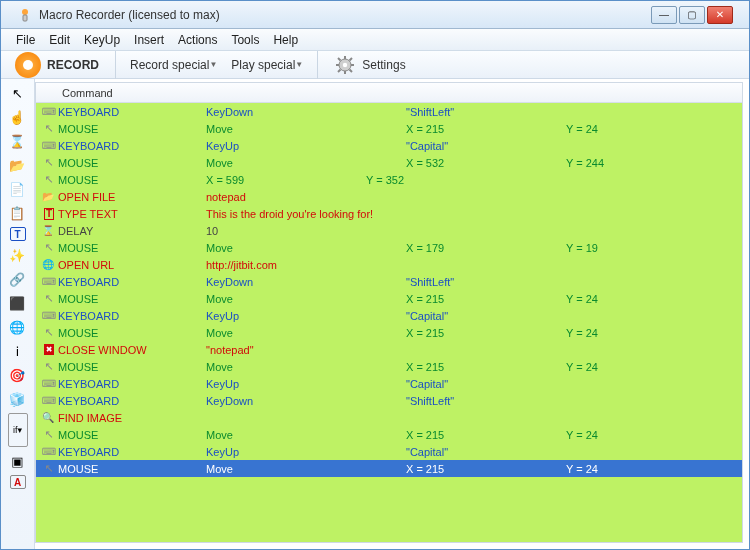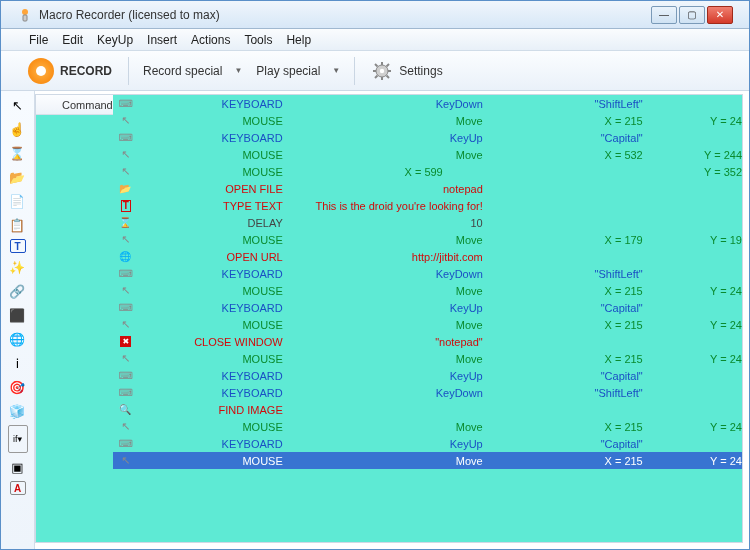--- a/index.html
+++ b/index.html
@@ -4,39 +4,39 @@
 <style>
   * { box-sizing: border-box; margin: 0; padding: 0; }
   body { font-family: "Segoe UI", Tahoma, sans-serif; font-size: 11px; background: #fff; overflow: hidden; }
   .window { width: 750px; height: 550px; border: 1px solid #5a8fc8; background: #fff; display: flex; flex-direction: column; }
   .titlebar { height: 28px; background: linear-gradient(#f0f6fc, #d7e7f7); display: flex; align-items: center; padding: 0 16px; border-bottom: 1px solid #a0b8d0; }
   .titlebar .app-icon { width: 16px; height: 16px; margin-right: 6px; }
   .titlebar .title { flex: 1; color: #333; font-size: 12px; }
   .winbtns { display: flex; gap: 2px; }
   .winbtn { width: 26px; height: 18px; border: 1px solid #7a9ab8; background: linear-gradient(#eaf3fb,#cfe2f3); border-radius: 2px; display:flex; align-items:center; justify-content:center; font-size:10px; color:#333; }
   .winbtn.close { background: linear-gradient(#f08070,#d43a2a); color:#fff; border-color:#a02a1a; }
-  .menubar { height: 22px; background: linear-gradient(#fafcfe,#e8f0f8); display:flex; align-items:center; gap: 14px; padding: 0 28px; border-bottom: 1px solid #d0dce8; color:#222; font-size:12px; }
+  .menubar { height: 22px; background: linear-gradient(#fafcfe,#e8f0f8); display:flex; align-items:center; gap: 14px; padding: 0 15px; border-bottom: 1px solid #d0dce8; color:#222; font-size:12px; }
   .menubar span { cursor: default; }
-  .toolbar { height: 40px; background: linear-gradient(#fbfdff,#eaf1f9); display:flex; align-items:center; padding: 0 21px; border-bottom: 1px solid #cdd9e6; gap: 6px; font-size:12px; }
+  .toolbar { height: 28px; background: linear-gradient(#fbfdff,#eaf1f9); display:flex; align-items:center; padding: 0 8px; border-bottom: 1px solid #cdd9e6; gap: 6px; font-size:12px; }
   .bigbtn { display:flex; align-items:center; gap:6px; font-weight:bold; color:#333; padding: 2px 6px; }
   .rec-circle { width:26px; height:26px; border-radius:50%; background: radial-gradient(#ffb347,#f77f00); display:flex; align-items:center; justify-content:center; }
   .rec-circle::after { content:""; width:10px; height:10px; background:#fff; border-radius:50%; }
   .play-circle { width:26px; height:26px; border-radius:50%; background: radial-gradient(#ffc04d,#f79a00); display:flex; align-items:center; justify-content:center; }
   .play-circle::after { content:""; width:0; height:0; border-left:9px solid #fff; border-top:6px solid transparent; border-bottom:6px solid transparent; margin-left:2px;}
   .vsep { width:1px; height:28px; background:#cad6e3; margin: 0 4px; }
-  .dropbtn { display:flex; align-items:center; gap:12px; padding:2px 4px; color:#333; }
+  .dropbtn { display:flex; align-items:center; gap:0; padding:2px 4px; color:#333; }
   .dropbtn .arr { font-size:8px; color:#666; }
   .gear { width:22px; height:22px; display:flex; align-items:center; justify-content:center; }
   .body { flex:1; display:flex; min-height:0; }
   .sidebar { width:34px; background: linear-gradient(#f7fbff,#eef4fb); border-right:1px solid #d2dde9; display:flex; flex-direction:column; align-items:center; padding-top:4px; gap:4px; }
   .side-ico { width:22px; height:20px; display:flex; align-items:center; justify-content:center; font-size:13px; border:1px solid transparent; border-radius:2px; }
-  .main { flex:1; display:flex; flex-direction:row; border:1px solid #cfd9e5; margin:3px 6px 6px 0; background:#5eead4; }
+  .main { flex:1; display:flex; flex-direction:column; border:1px solid #cfd9e5; margin:3px 6px 6px 0; background:#bef264; }
   .colhdr { height:20px; background: linear-gradient(#fcfdff,#eef3f9); border-bottom:1px solid #d6dfe9; display:flex; align-items:center; padding-left:26px; font-size:11px; color:#333; }
   .list { flex:1; overflow-y:auto; overflow-x:hidden; }
-  .row { height:17px; display:flex; align-items:center; padding-left:4px; font-size:11px; border-bottom:0;text-align:right; }
+  .row { height:17px; display:flex; align-items:center; padding-left:4px; font-size:11px; border-bottom:0; }
   .row.selected { background:#3874d1; color:#fff !important; }
   .row.selected .c-mouse, .row.selected .c-kbd, .row.selected .c-green { color:#fff; }
   .ico { width:18px; display:flex; align-items:center; justify-content:center; font-size:11px; }
   .cell1 { width:148px; white-space:nowrap; overflow:hidden; }
   .cell2 { width:200px; white-space:nowrap; overflow:hidden; }
   .cell3 { width:160px; white-space:nowrap; overflow:hidden; }
   .cell4 { flex:1; white-space:nowrap; overflow:hidden; }
   .c-kbd { color:#1a4fc4; }
   .c-mouse { color:#0a8a2e; }
   .c-red { color:#d10a0a; }
@@ -127,21 +127,21 @@
         <div class="side-ico">📄</div>
         <div class="side-ico">📋</div>
         <div class="side-ico" style="color: rgb(26, 79, 196); border: 1px solid rgb(26, 79, 196); font-size: 10px; font-weight: bold; width: 16px; height: 14px;">T</div>
         <div class="side-ico">✨</div>
         <div class="side-ico">🔗</div>
         <div class="side-ico" style="color: rgb(209, 10, 10);">⬛</div>
         <div class="side-ico">🌐</div>
         <div class="side-ico">ℹ</div>
         <div class="side-ico">🎯</div>
         <div class="side-ico">🧊</div>
-        <div class="side-ico" style="font-size: 9px; border: 1px solid rgb(153, 153, 153); width: 20px; height: 28px;">if▾</div>
+        <div class="side-ico" style="font-size: 9px; border: 1px solid rgb(153, 153, 153); width: 20px; height: 34px;">if▾</div>
         <div class="side-ico">▣</div>
         <div class="side-ico" style="color: rgb(209, 10, 10); border: 1px solid rgb(136, 136, 136); width: 16px; height: 14px; font-size: 10px; font-weight: bold;">A</div>
       </div>
     <div class="main">
       <div class="colhdr">
         <span>Command</span>
       </div>
       <div class="list" id="list">
           <div class="row">
             <span class="ico ico-kbd"></span>

